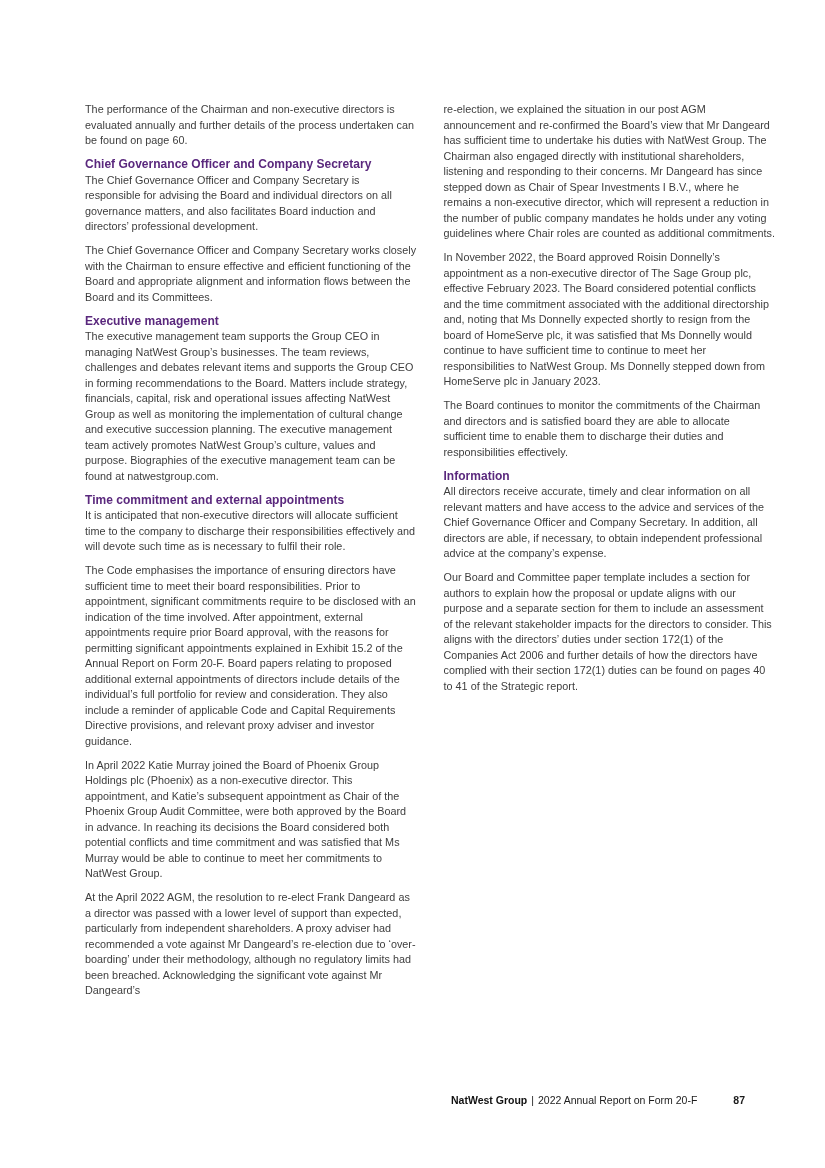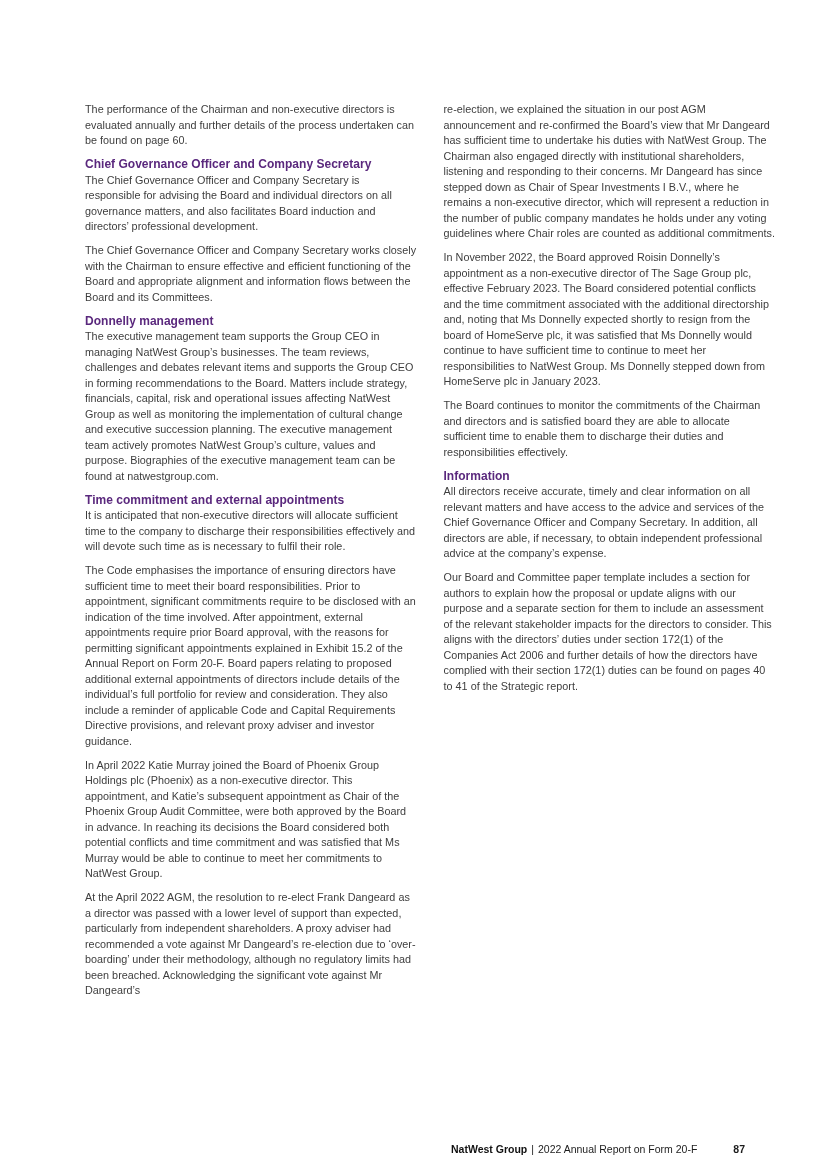--- a/index.html
+++ b/index.html
@@ -43,21 +43,21 @@
   .col h3 {
     margin: 0;
     font-size: 12px;
     line-height: 15.5px;
     font-weight: 700;
     color: var(--accent-color, #5a287d);
   }
   .footer {
     position: absolute;
     left: 85px;
-    top: 1142px;
+    top: 1093px;
     width: 690px;
     display: flex;
     justify-content: flex-end;
     align-items: baseline;
     font-size: 10.5px;
     line-height: 14px;
     color: #1c1c1c;
     white-space: pre;
   }
   .footer .brand {
@@ -79,21 +79,21 @@
 <body>
 
 <div class="page">
 
   <div class="columns">
     <div class="col" id="col-left">
         <p>The performance of the Chairman and non-executive directors is evaluated annually and further details of the process undertaken can be found on page 60.</p>
         <h3>Chief Governance Officer and Company Secretary</h3>
         <p>The Chief Governance Officer and Company Secretary is responsible for advising the Board and individual directors on all governance matters, and also facilitates Board induction and directors’ professional development.</p>
         <p>The Chief Governance Officer and Company Secretary works closely with the Chairman to ensure effective and efficient functioning of the Board and appropriate alignment and information flows between the Board and its Committees.</p>
-        <h3>Donnelly management</h3>
+        <h3>Executive management</h3>
         <p>The executive management team supports the Group CEO in managing NatWest Group’s businesses. The team reviews, challenges and debates relevant items and supports the Group CEO in forming recommendations to the Board. Matters include strategy, financials, capital, risk and operational issues affecting NatWest Group as well as monitoring the implementation of cultural change and executive succession planning. The executive management team actively promotes NatWest Group’s culture, values and purpose. Biographies of the executive management team can be found at natwestgroup.com.</p>
         <h3>Time commitment and external appointments</h3>
         <p>It is anticipated that non-executive directors will allocate sufficient time to the company to discharge their responsibilities effectively and will devote such time as is necessary to fulfil their role.</p>
         <p>The Code emphasises the importance of ensuring directors have sufficient time to meet their board responsibilities. Prior to appointment, significant commitments require to be disclosed with an indication of the time involved. After appointment, external appointments require prior Board approval, with the reasons for permitting significant appointments explained in Exhibit 15.2 of the Annual Report on Form 20-F. Board papers relating to proposed additional external appointments of directors include details of the individual’s full portfolio for review and consideration. They also include a reminder of applicable Code and Capital Requirements Directive provisions, and relevant proxy adviser and investor guidance.</p>
         <p>In April 2022 Katie Murray joined the Board of Phoenix Group Holdings plc (Phoenix) as a non-executive director. This appointment, and Katie’s subsequent appointment as Chair of the Phoenix Group Audit Committee, were both approved by the Board in advance. In reaching its decisions the Board considered both potential conflicts and time commitment and was satisfied that Ms Murray would be able to continue to meet her commitments to NatWest Group.</p>
         <p>At the April 2022 AGM, the resolution to re-elect Frank Dangeard as a director was passed with a lower level of support than expected, particularly from independent shareholders. A proxy adviser had recommended a vote against Mr Dangeard’s re-election due to ‘over-boarding’ under their methodology, although no regulatory limits had been breached. Acknowledging the significant vote against Mr Dangeard’s</p>
       </div>
     <div class="col" id="col-right">
         <p>re-election, we explained the situation in our post AGM announcement and re-confirmed the Board’s view that Mr Dangeard has sufficient time to undertake his duties with NatWest Group. The Chairman also engaged directly with institutional shareholders, listening and responding to their concerns. Mr Dangeard has since stepped down as Chair of Spear Investments I B.V., where he remains a non-executive director, which will represent a reduction in the number of public company mandates he holds under any voting guidelines where Chair roles are counted as additional commitments.</p>
         <p>In November 2022, the Board approved Roisin Donnelly’s appointment as a non-executive director of The Sage Group plc, effective February 2023. The Board considered potential conflicts and the time commitment associated with the additional directorship and, noting that Ms Donnelly expected shortly to resign from the board of HomeServe plc, it was satisfied that Ms Donnelly would continue to have sufficient time to continue to meet her responsibilities to NatWest Group. Ms Donnelly stepped down from HomeServe plc in January 2023.</p>

